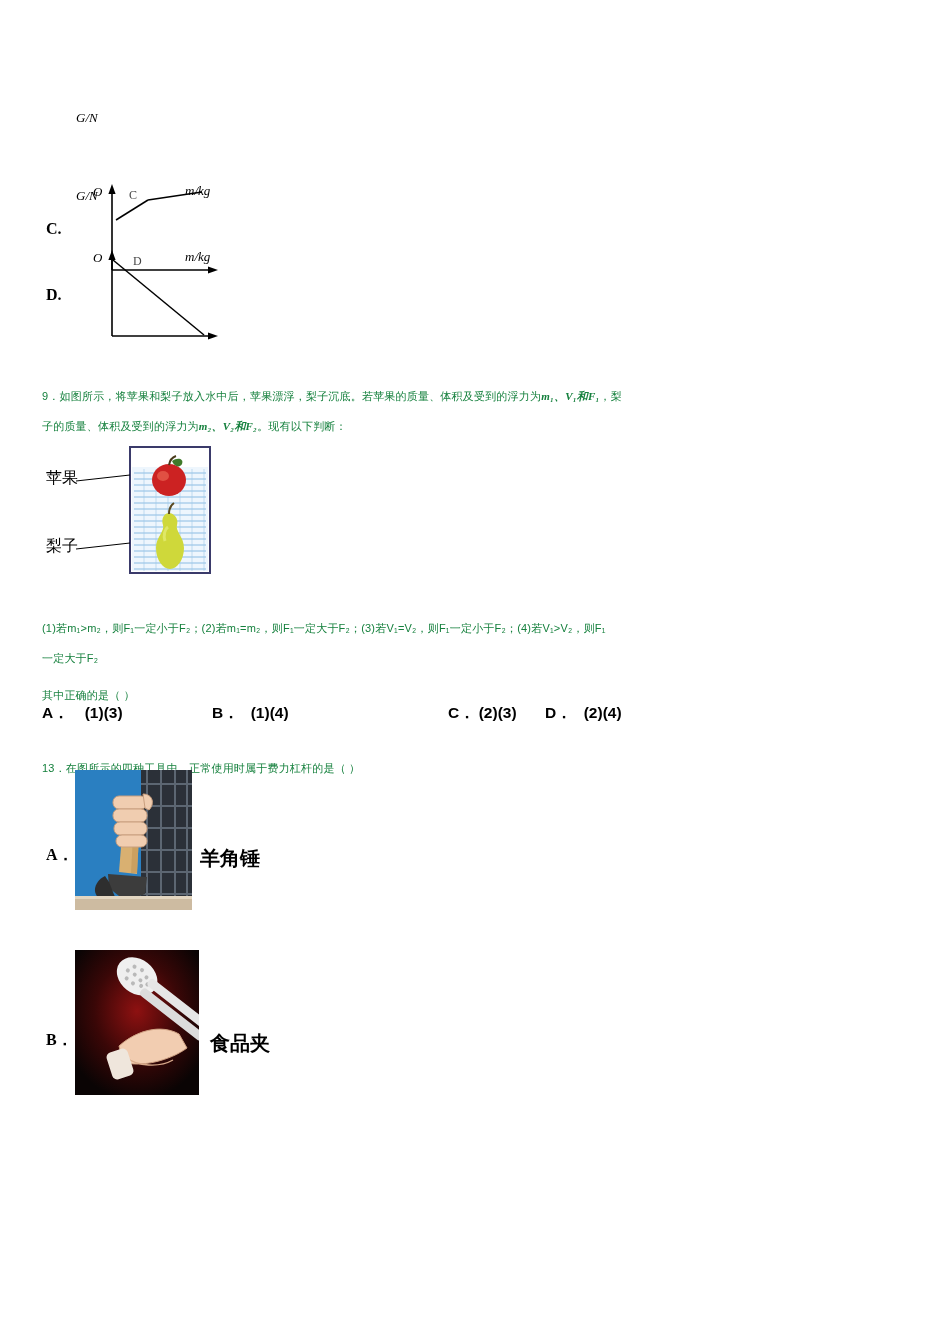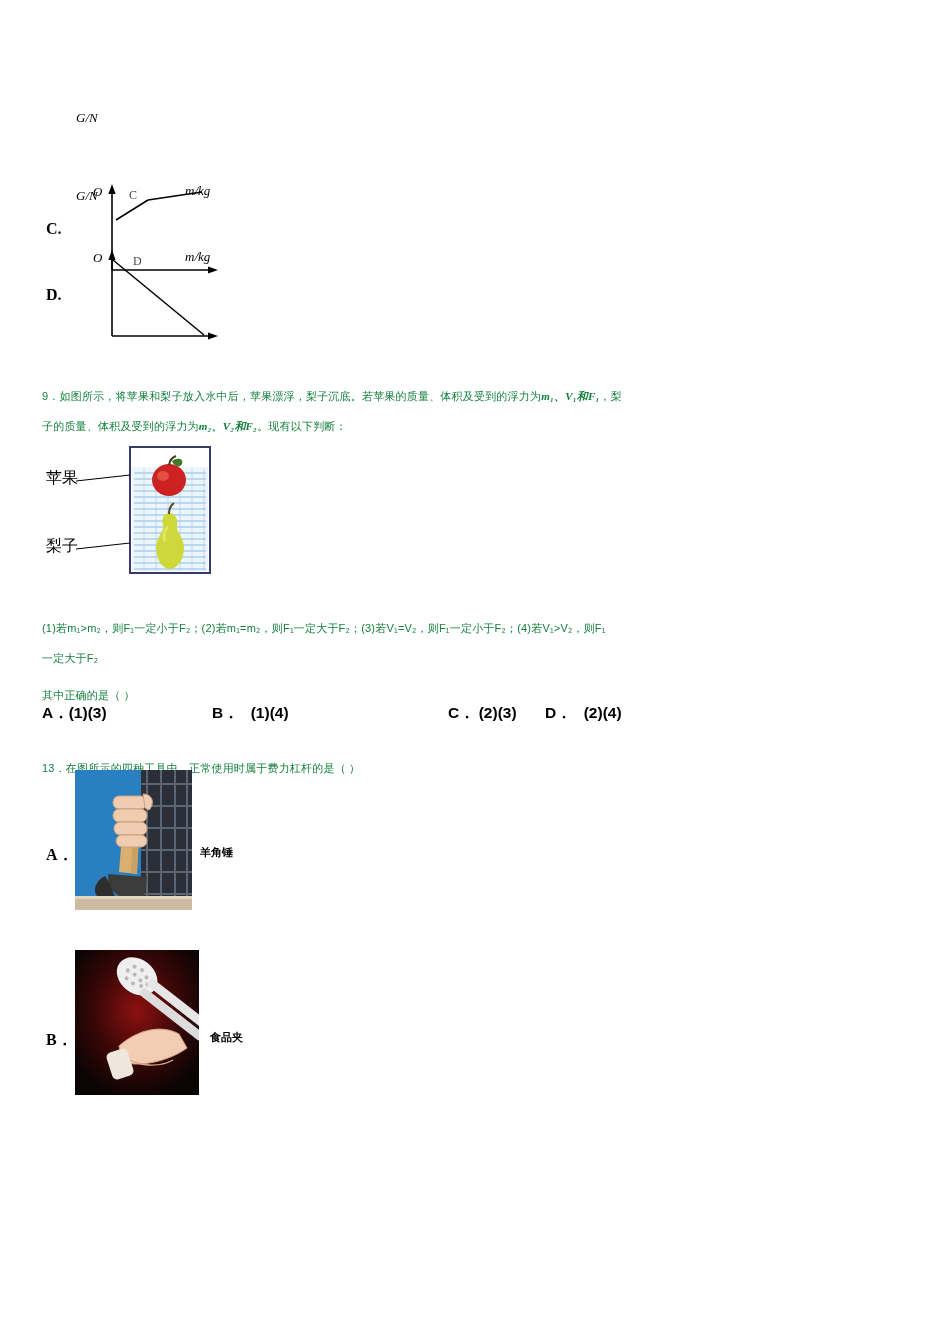--- a/index.html
+++ b/index.html
@@ -58,21 +58,21 @@
   }
 
   
   .photo {
     position: absolute;
     overflow: hidden;
   }
   .photo-caption {
     position: absolute;
     font-family: Liberation Sans, sans-serif;
-    font-size: 11px;
+    font-size: 20px;
     font-weight: bold;
   }
 
   .choice-row {
     position: absolute;
     font-family: "Liberation Sans", sans-serif;
     font-size: 15.5px;
   }
   .choice-row span.ch { display: inline-block; }
 </style>
@@ -181,21 +181,21 @@
 
   <div class="q-text" style="position:absolute;left:42px;top:595px;width:880px;">
     <span class="serif-it" style="font-style:normal;font-weight:normal;font-family:'Liberation Sans',sans-serif;">(1)若m₁&gt;m₂，则F₁一定小于F₂；(2)若m₁=m₂，则F₁一定大于F₂；(3)若V₁=V₂，则F₁一定小于F₂；(4)若V₁&gt;V₂，则F₁</span>
   </div>
   <div class="q-text" style="position:absolute;left:42px;top:625px;width:880px;">
     <span>一定大于F₂</span>
   </div>
   <div class="q-text" style="position:absolute;left:42px;top:662px;">其中正确的是（        ）</div>
 
   <div class="choice-row" style="left:42px;top:703px;">
-    <span class="ch" style="font-weight:bold;">A．</span><span class="ch" style="font-weight:bold;margin-left:0;">(1)(3)</span>
+    <span class="ch" style="font-weight:bold;">A．</span><span class="ch" style="font-weight:bold;margin-left:16px;">(1)(3)</span>
   </div>
   <div class="choice-row" style="left:212px;top:703px;">
     <span class="ch" style="font-weight:bold;">B．</span><span class="ch" style="font-weight:bold;margin-left:12px;">(1)(4)</span>
   </div>
   <div class="choice-row" style="left:400px;top:703px;margin-left:48px;">
     <span class="ch" style="font-weight:bold;">C．</span><span class="ch" style="font-weight:bold;margin-left:4px;">(2)(3)</span>
   </div>
   <div class="choice-row" style="left:545px;top:703px;">
     <span class="ch" style="font-weight:bold;">D．</span><span class="ch" style="font-weight:bold;margin-left:12px;">(2)(4)</span>
   </div>

